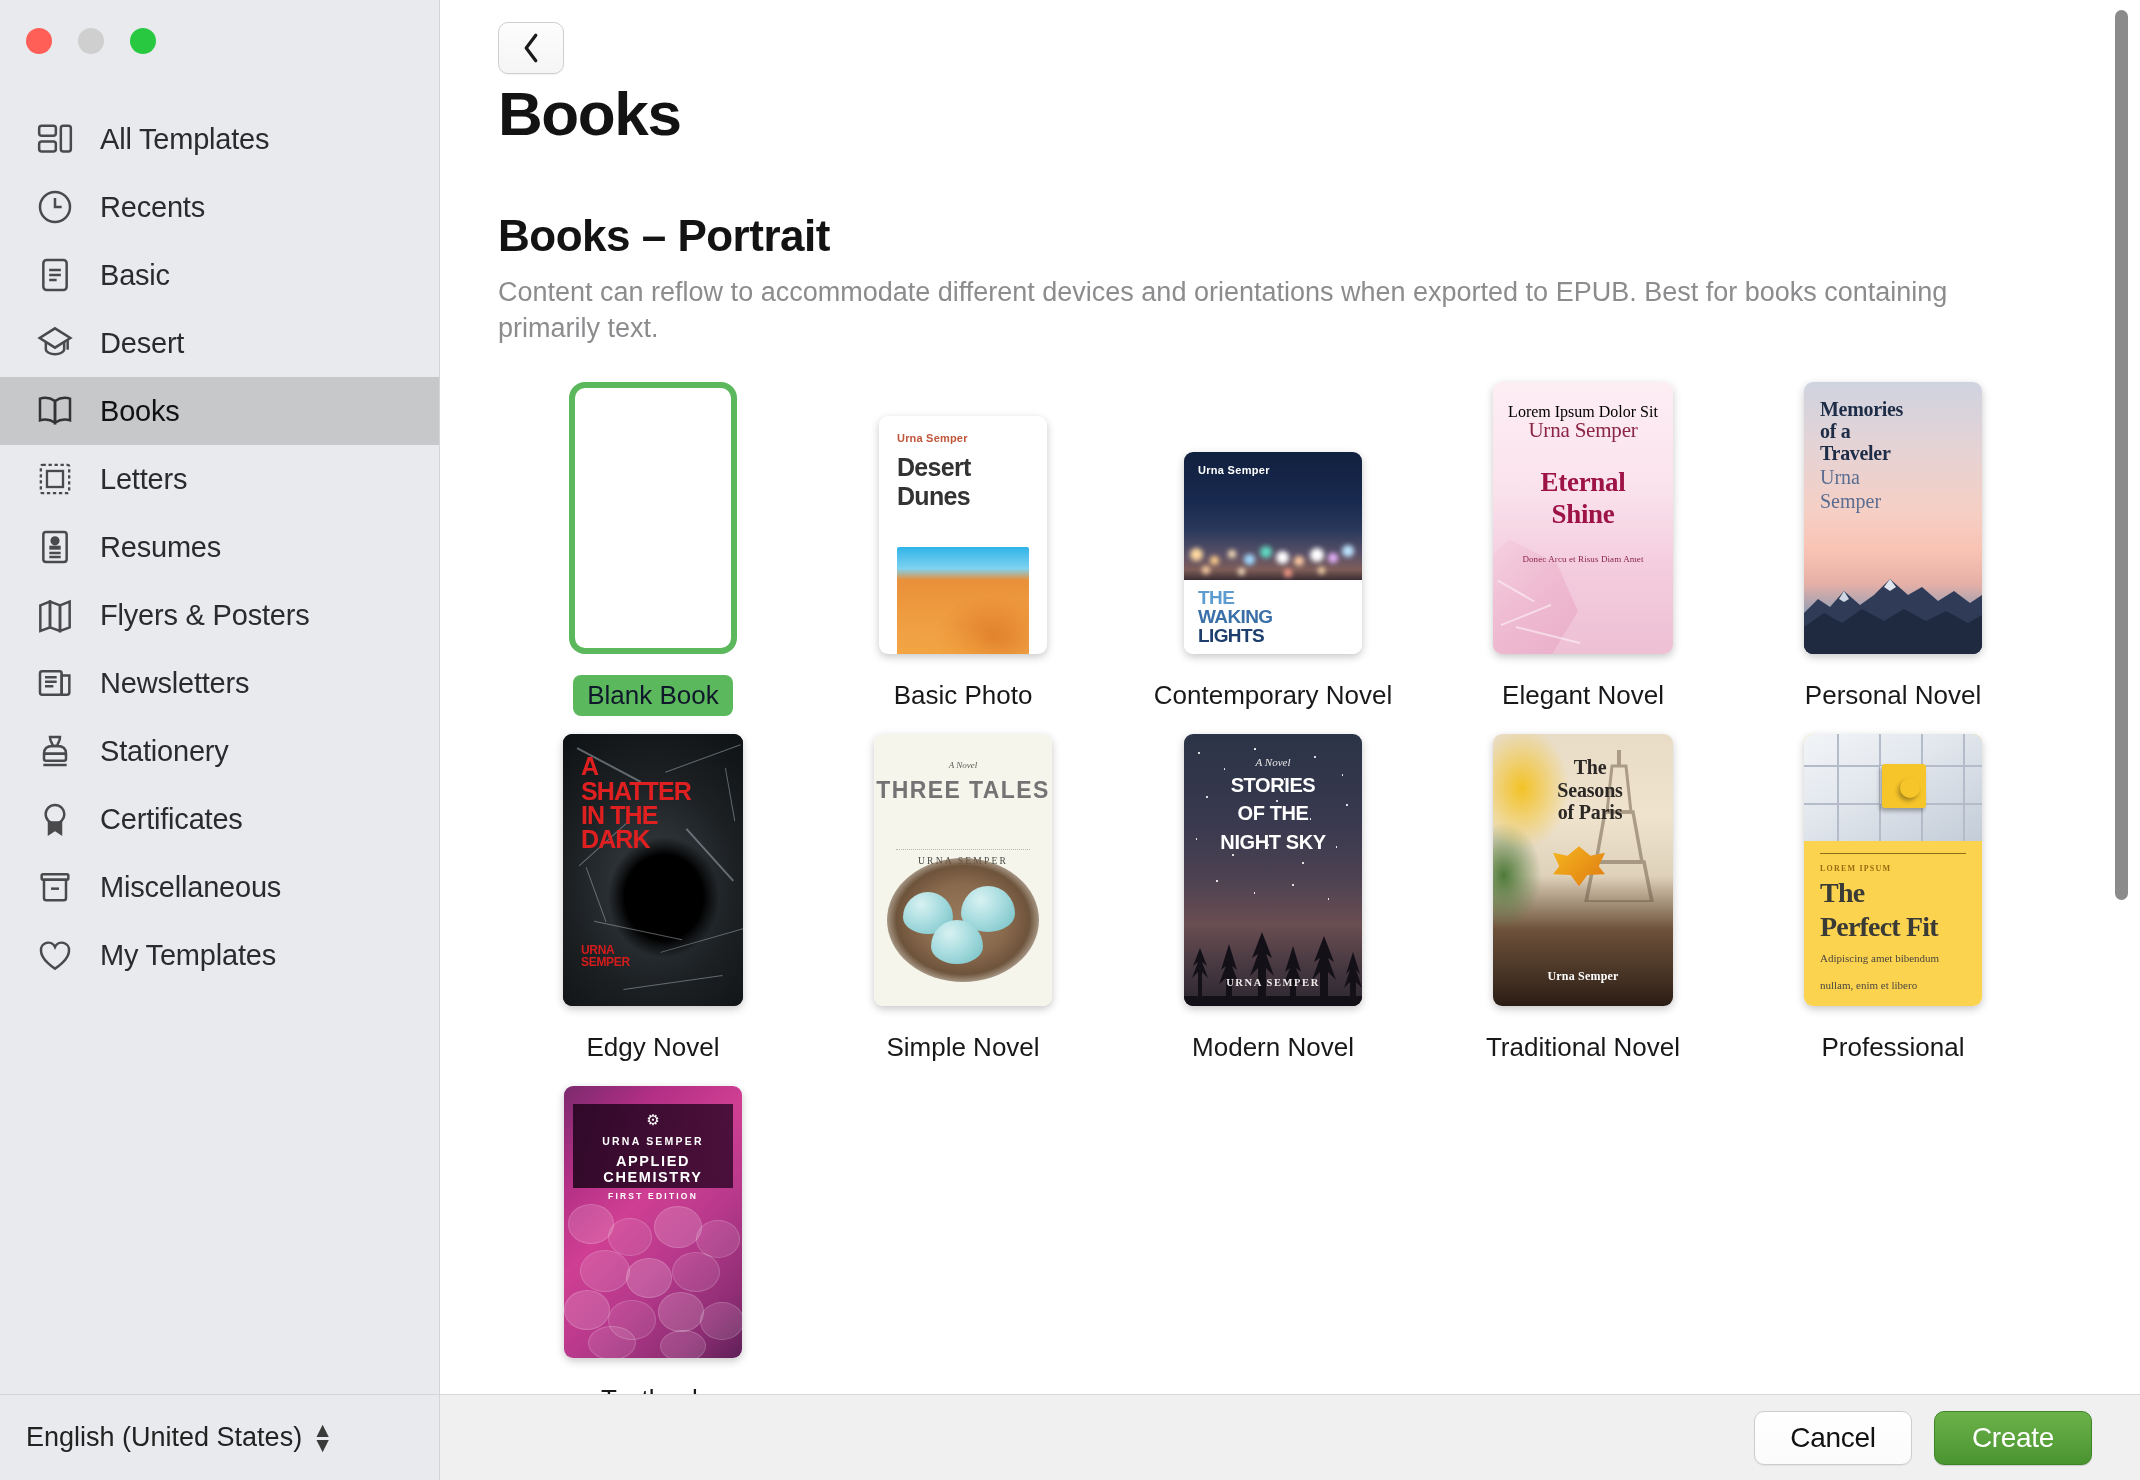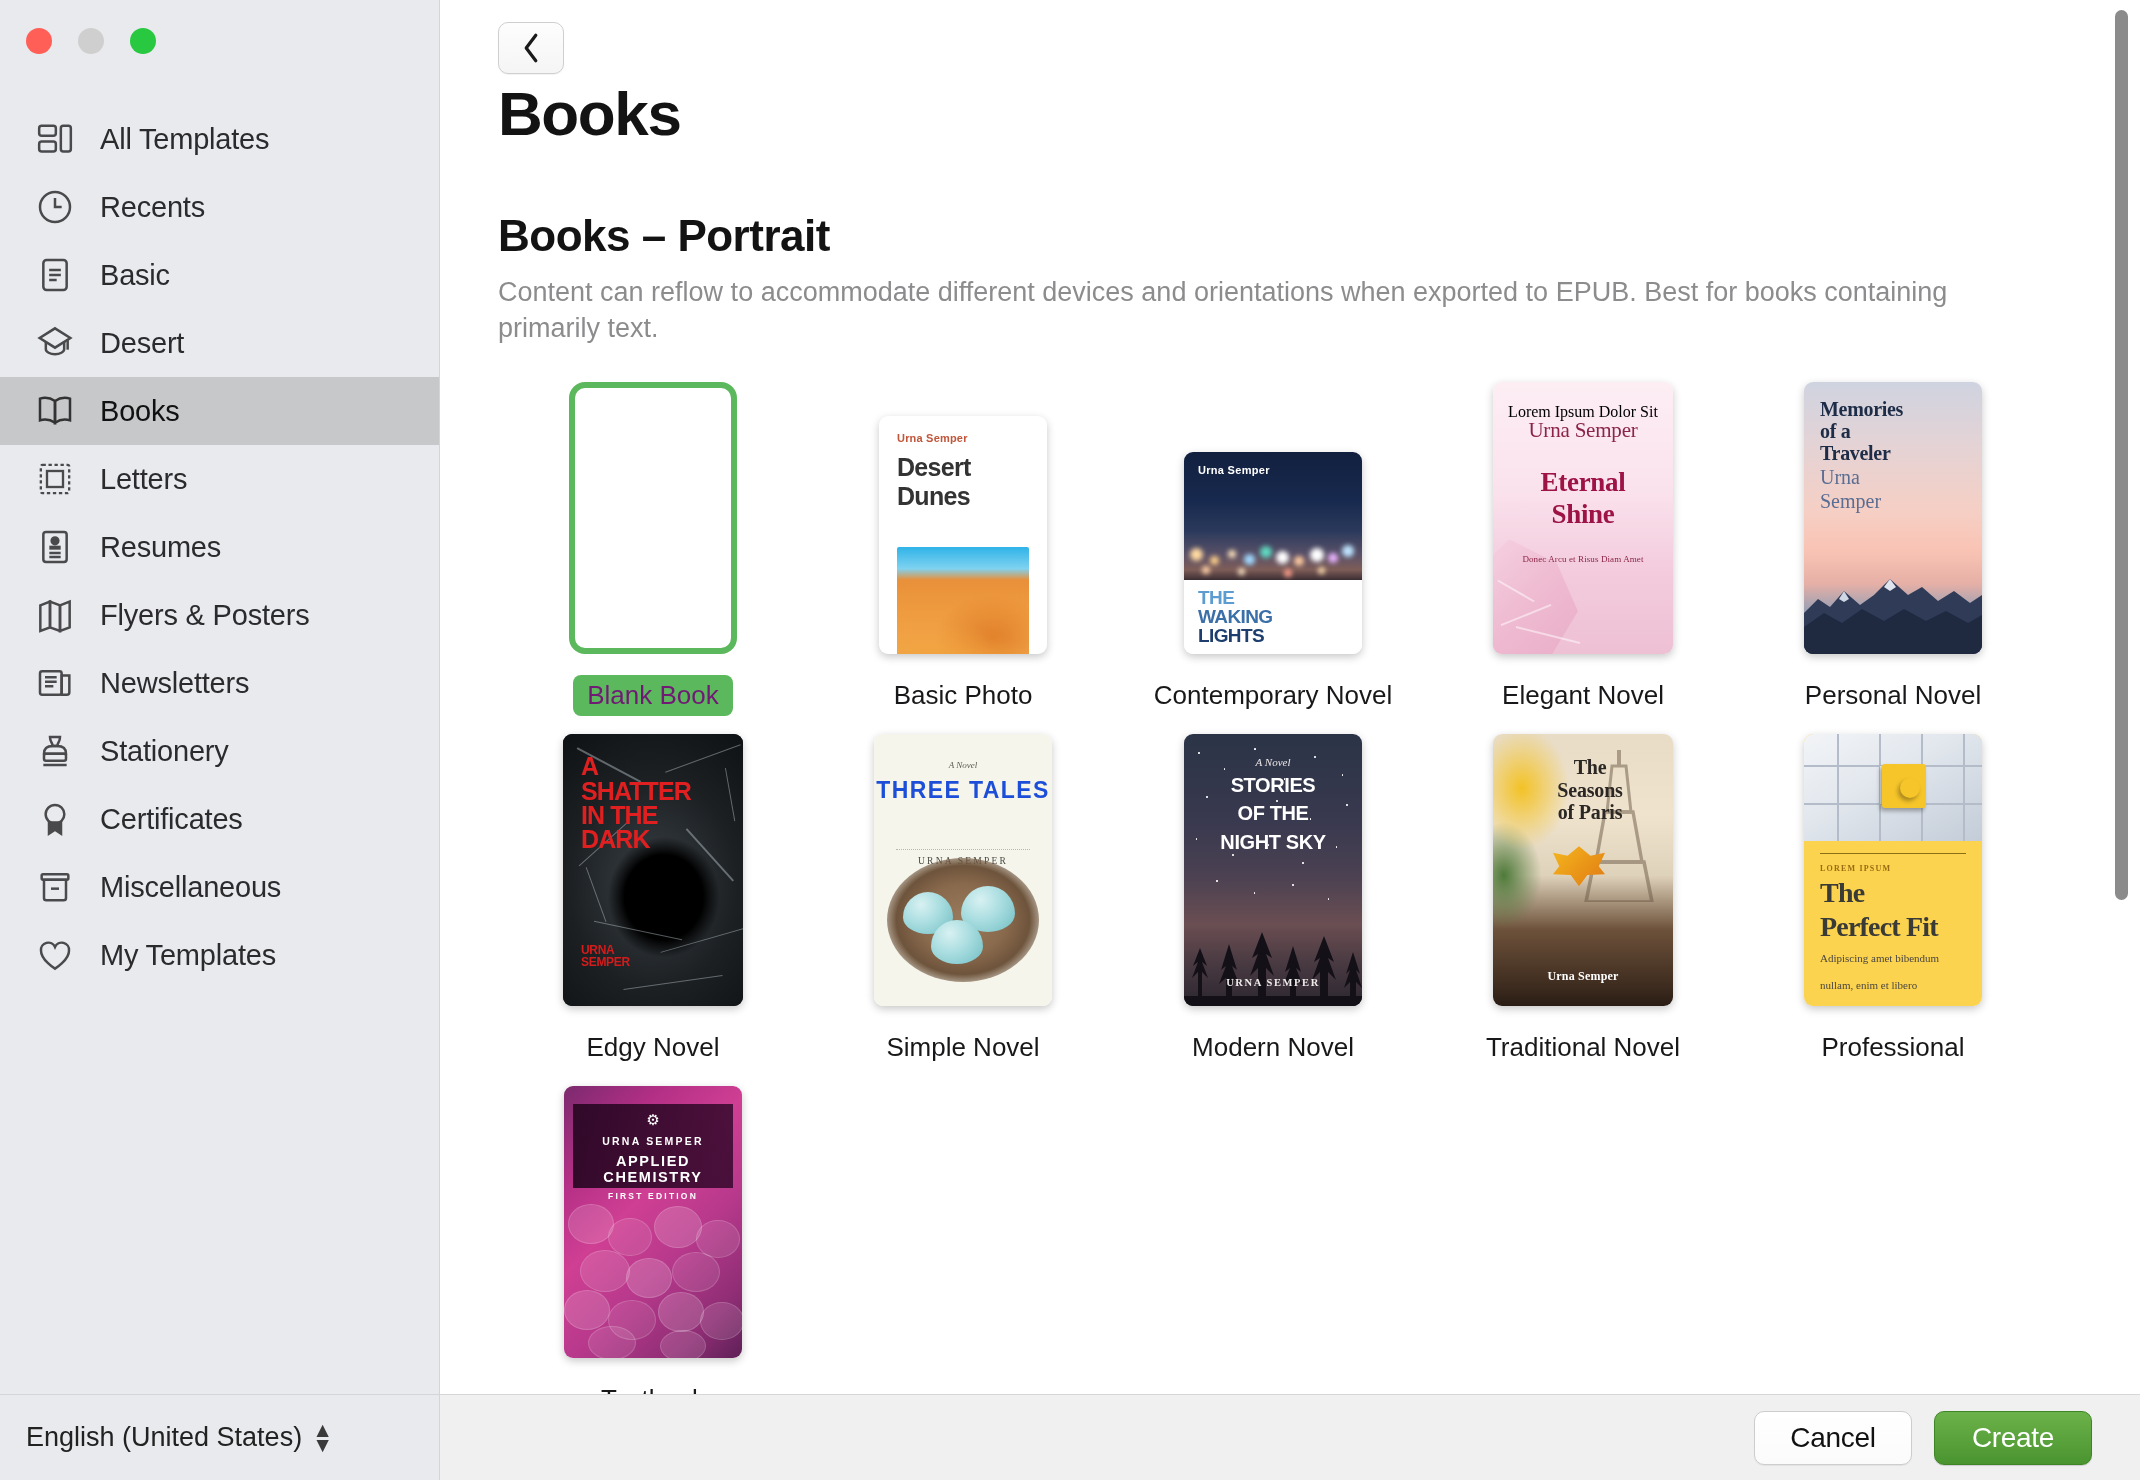--- a/index.html
+++ b/index.html
@@ -68,21 +68,21 @@
   .thumb-box { height:272px; display:flex; align-items:flex-end; justify-content:center; }
   .cover {
     border-radius:9px; overflow:hidden; position:relative;
     box-shadow:0 3px 9px rgba(0,0,0,0.22);
     background:#fff;
   }
   .cap {
     font-size:26px; color:#18181a; margin-top:21px; text-align:center;
     padding:5px 14px; border-radius:8px; white-space:nowrap;
   }
-  .cell.selected .cap { background:#5cb85c; color:#701a75; }
+  .cell.selected .cap { background:#5cb85c; color:#0f172a; }
   .blank-cover {
     border:6px solid #5cb85c; border-radius:16px; background:#fff; box-shadow:none;
   }
 
   
   .cv { position:absolute; left:0; right:0; }
   .t-center { text-align:center; }
 
   
   .bp { background:#fff; padding:16px 18px 0 18px; }
@@ -132,21 +132,21 @@
     background:
       radial-gradient(ellipse 42% 30% at 56% 60%, #000 0%, #000 52%, rgba(0,0,0,0) 74%),
       radial-gradient(ellipse 85% 70% at 50% 55%, #3a4045 0%, #1c2023 55%, #0e1113 100%); }
   .shard { position:absolute; background:rgba(200,212,220,0.42); transform-origin:center; }
   .ed-t { font-size:25px; font-weight:bold; color:#e02020; line-height:0.97; letter-spacing:-0.9px; }
   .ed-a { font-size:12px; font-weight:bold; color:#d41c1c; line-height:1.0; letter-spacing:-0.3px; }
 
   
   .sn { height:100%; background:#f6f5ec; position:relative; overflow:hidden; }
   .sn-an { font-size:9px; font-style:italic; color:#5a5a52; font-family:"Liberation Serif", serif; }
-  .sn-t { font-size:23px; font-weight:bold; color:#1d4ed8; letter-spacing:1.4px; margin-top:7px; }
+  .sn-t { font-size:23px; font-weight:bold; color:#737373; letter-spacing:1.4px; margin-top:7px; }
   .sn-rule { border-top:1.6px dotted #b8b8ac; margin:13px 22px 0 22px; }
   .sn-a { font-size:9.5px; color:#4a4a44; letter-spacing:2.2px; margin-top:12px; font-family:"Liberation Serif", serif;}
   .nest { position:absolute; left:50%; transform:translateX(-50%); bottom:24px; width:152px; height:124px;
     border-radius:50%;
     background:radial-gradient(ellipse at 50% 50%, #9a7a5c 0%, #8a6a4d 40%, #6e543c 62%, rgba(110,84,60,0.25) 78%, rgba(110,84,60,0) 90%); }
   .egg { position:absolute; border-radius:50% 50% 50% 50%/ 60% 60% 40% 40%;
          background:radial-gradient(circle at 36% 30%, #d8f1f2 0%, #a9dde0 45%, #7fc6cb 85%); }
 
   
   .mn { height:100%; position:relative; overflow:hidden;

